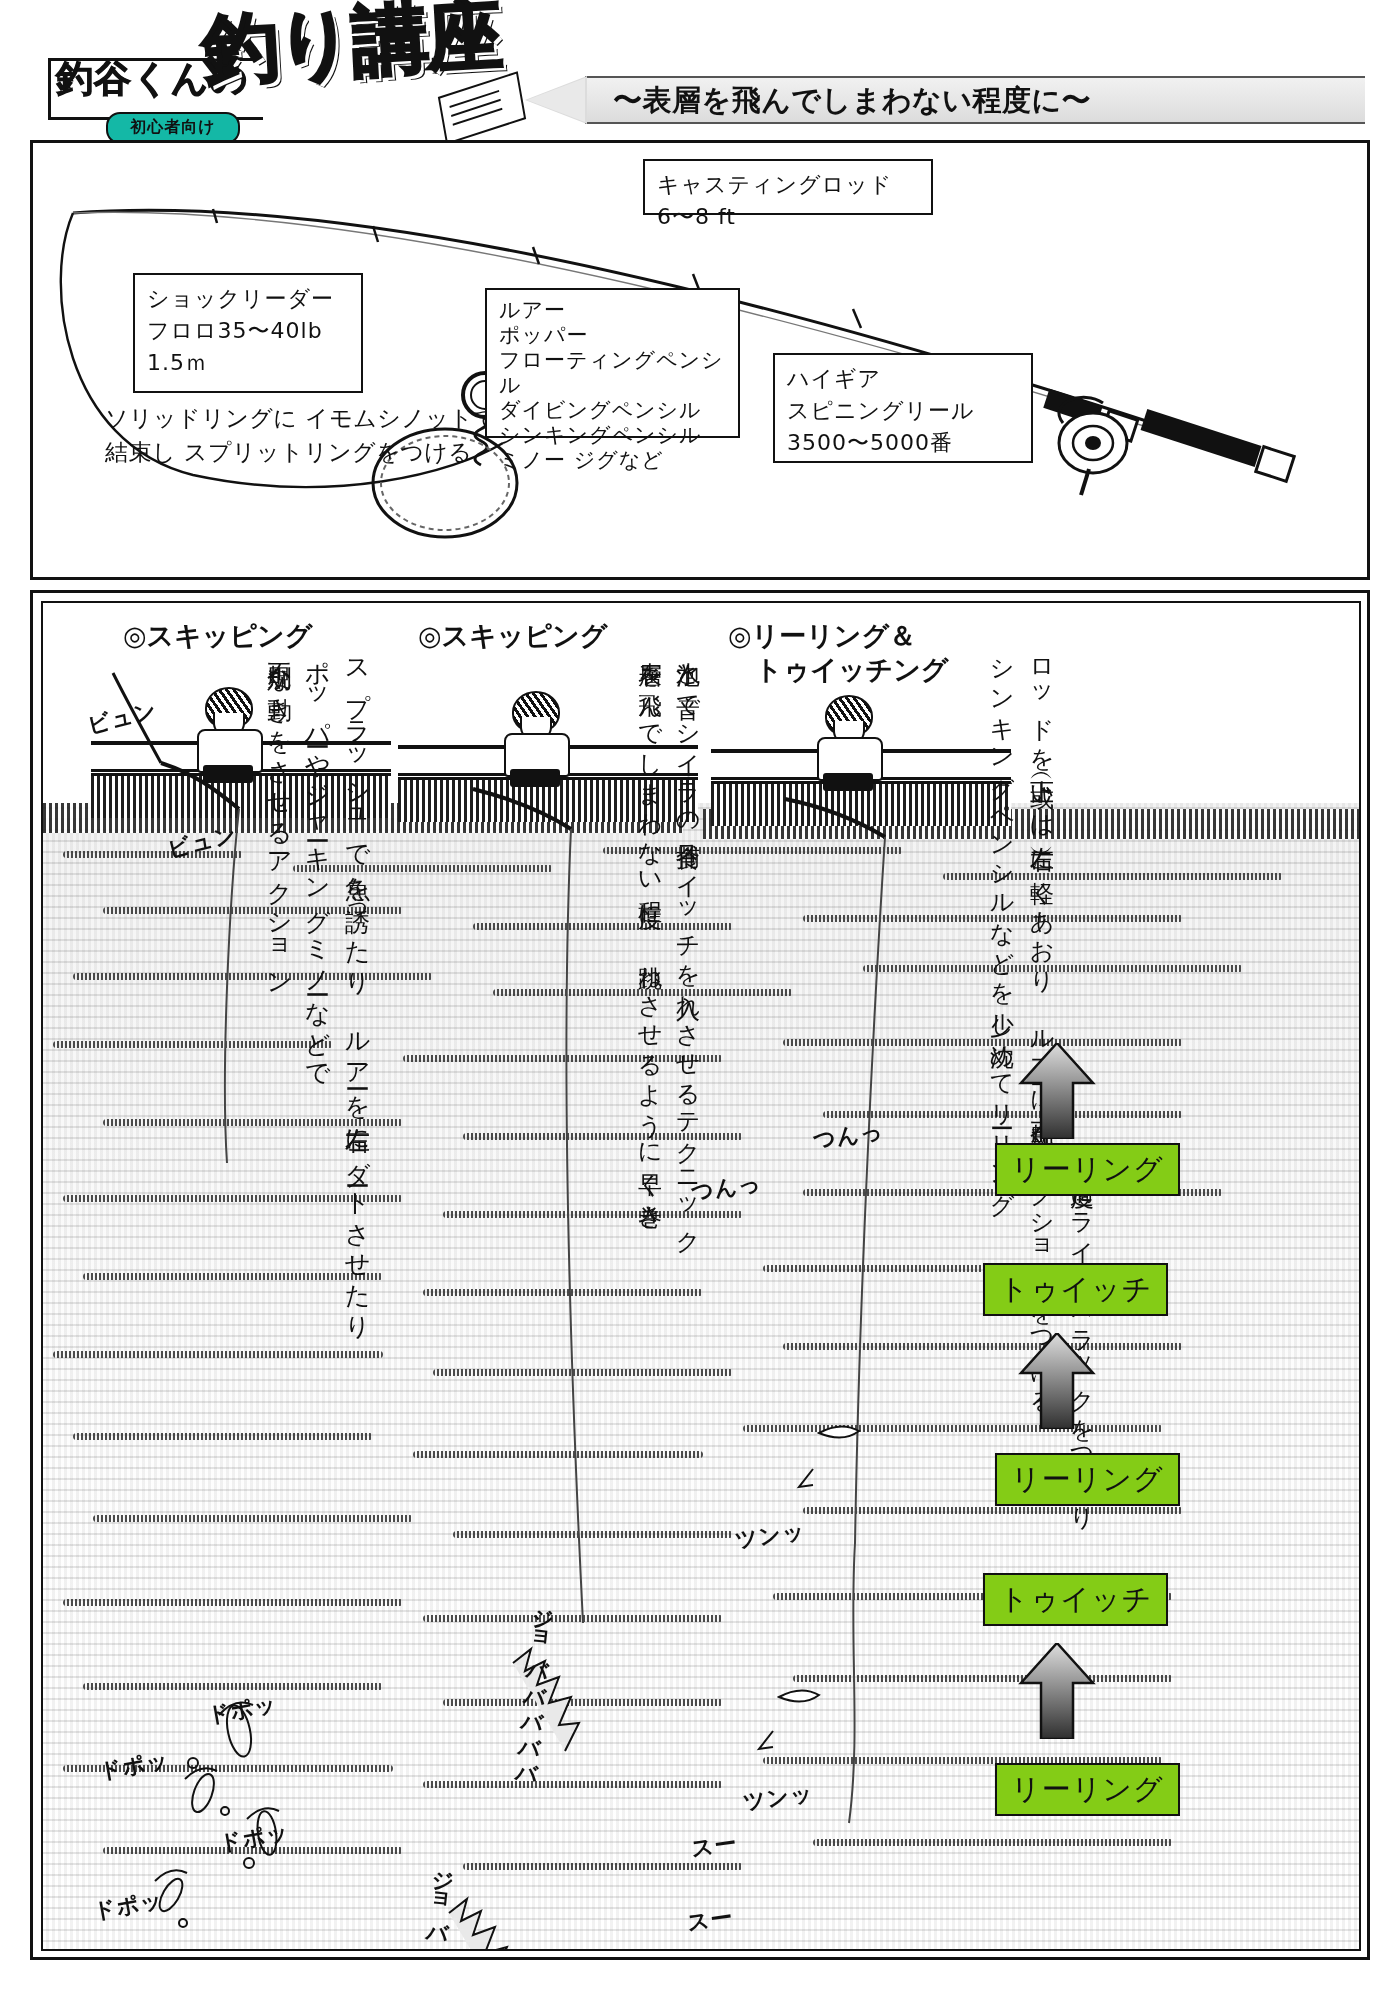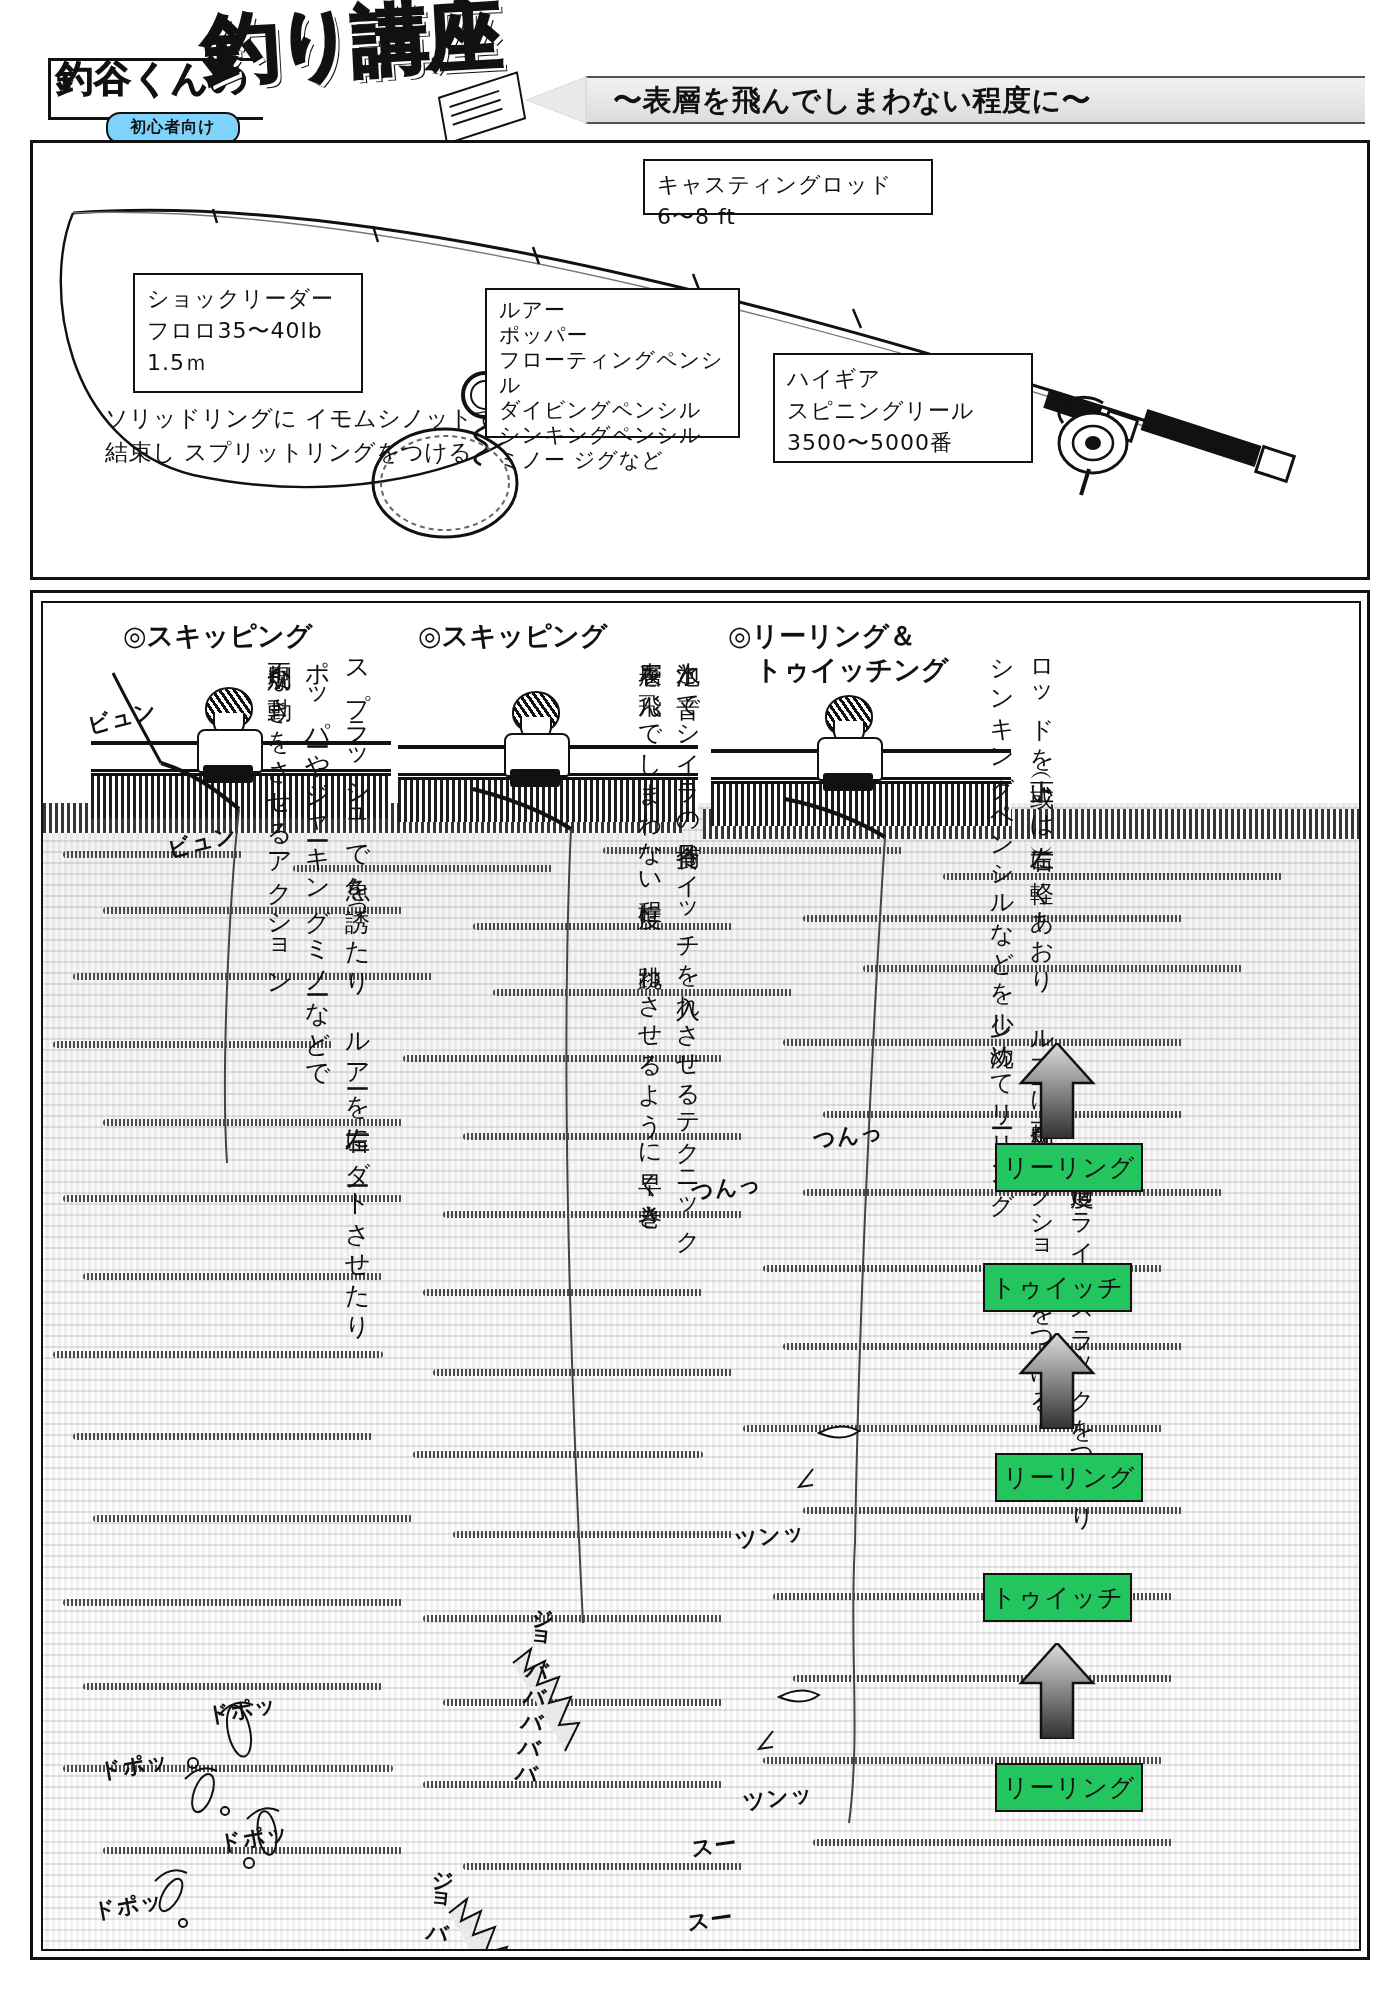--- a/index.html
+++ b/index.html
@@ -18,21 +18,21 @@
     width:215px;height:62px;box-sizing:border-box;background:#fff;
   }
   .brand-text{
     position:absolute;left:8px;top:10px;width:210px;
     font-size:37px;font-weight:bold;letter-spacing:-1px;
     white-space:nowrap;line-height:1;
     -webkit-text-stroke:1px #111;
   }
   .brand-sub{
     position:absolute;left:58px;top:62px;width:130px;height:28px;
-    border:2.5px solid #111;border-radius:14px;background:#7dd3fc;
+    border:2.5px solid #111;border-radius:14px;background:#14b8a6;
     font-size:16px;font-weight:bold;text-align:center;line-height:26px;
     letter-spacing:-0.5px;
   }
   .bigtitle{
     position:absolute;left:205px;top:12px;
     font-size:76px;font-weight:bold;letter-spacing:-2px;
     line-height:1;white-space:nowrap;
     transform:rotate(-3.2deg);transform-origin:left bottom;
     -webkit-text-stroke:3px #111;color:#111;
     text-shadow:4px 4px 0 #fff, 5px 5px 0 #111;
@@ -150,23 +150,23 @@
     writing-mode:vertical-rl;
     text-orientation:upright;
     font-size:25px;line-height:40px;letter-spacing:2px;
     white-space:pre-line;
   }
   .vtext.small{font-size:24px;line-height:38px;}
 
   
   .flow{position:absolute;}
   .flow-box{
-    position:absolute;border:2.5px solid #111;background:#22c55e;
-    font-size:25px;line-height:1;white-space:nowrap;
-    padding:10px 6px;box-sizing:border-box;letter-spacing:1px;
+    position:absolute;border:2.5px solid #111;background:#84cc16;
+    font-size:29px;line-height:1;white-space:nowrap;
+    padding:10px 14px;box-sizing:border-box;letter-spacing:1px;
   }
 </style>
 </head>
 <body>
 
 <div class="page">
 
   <div class="header">
 
     <div class="brand-wrap">

